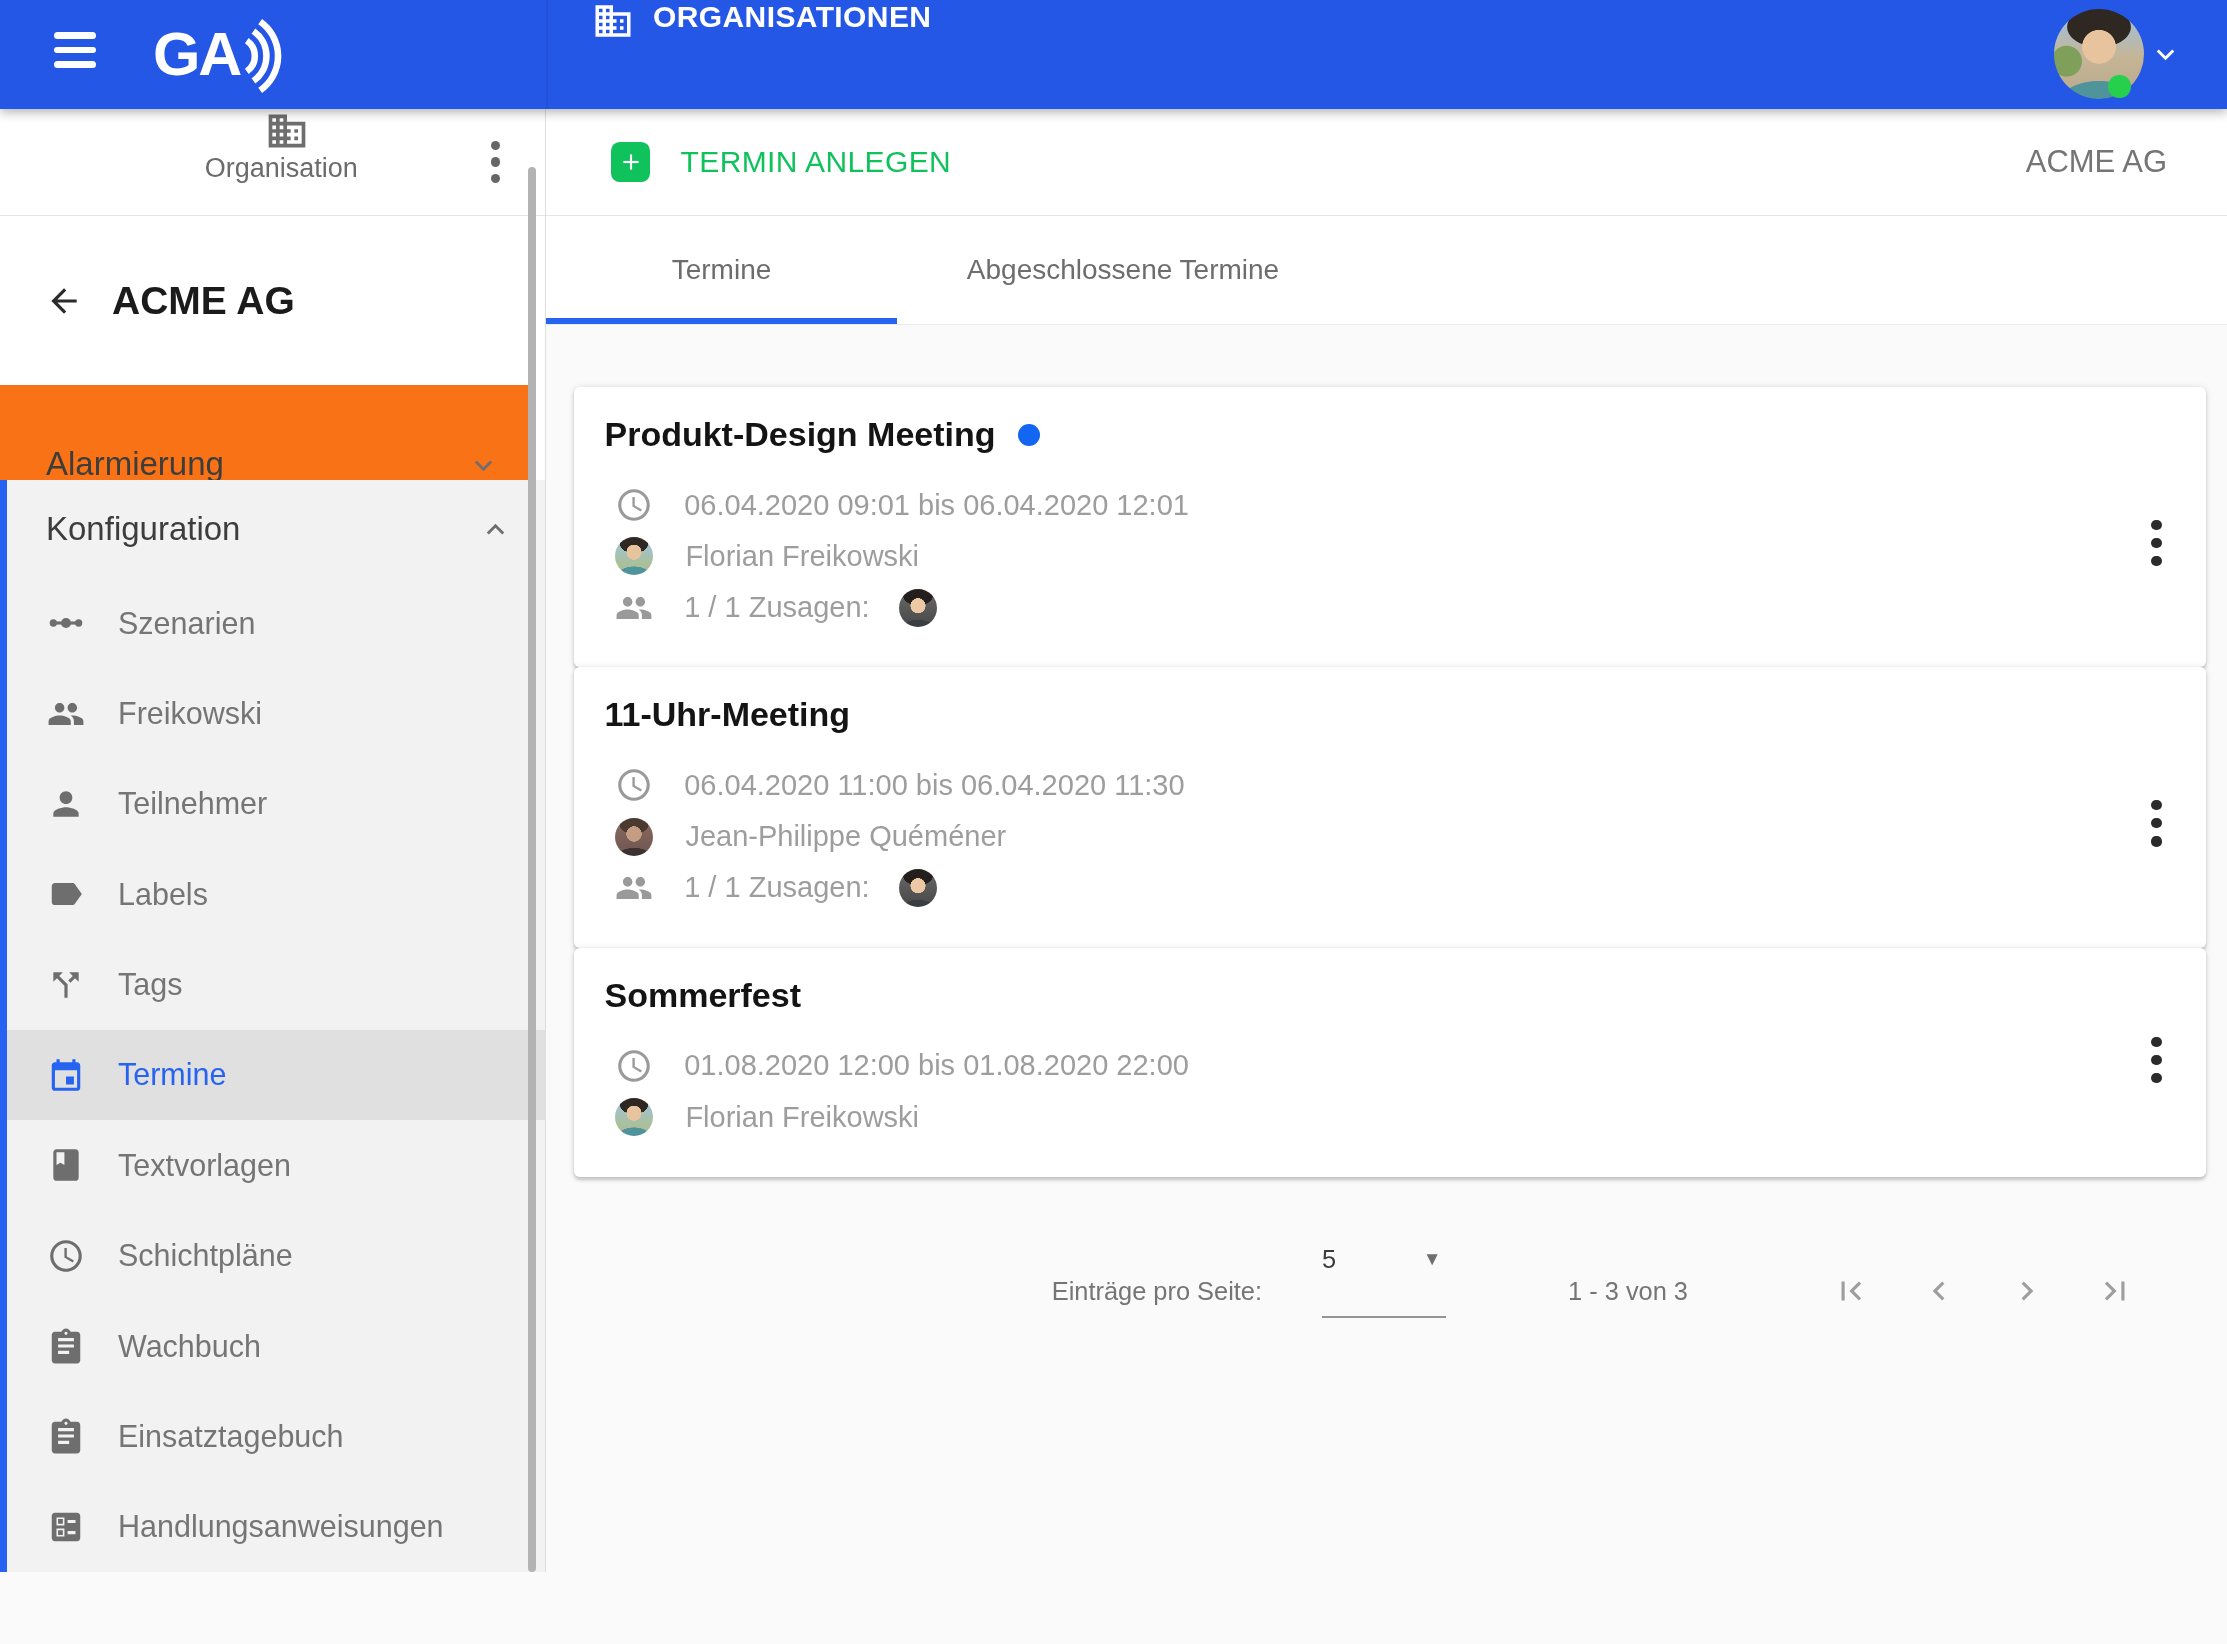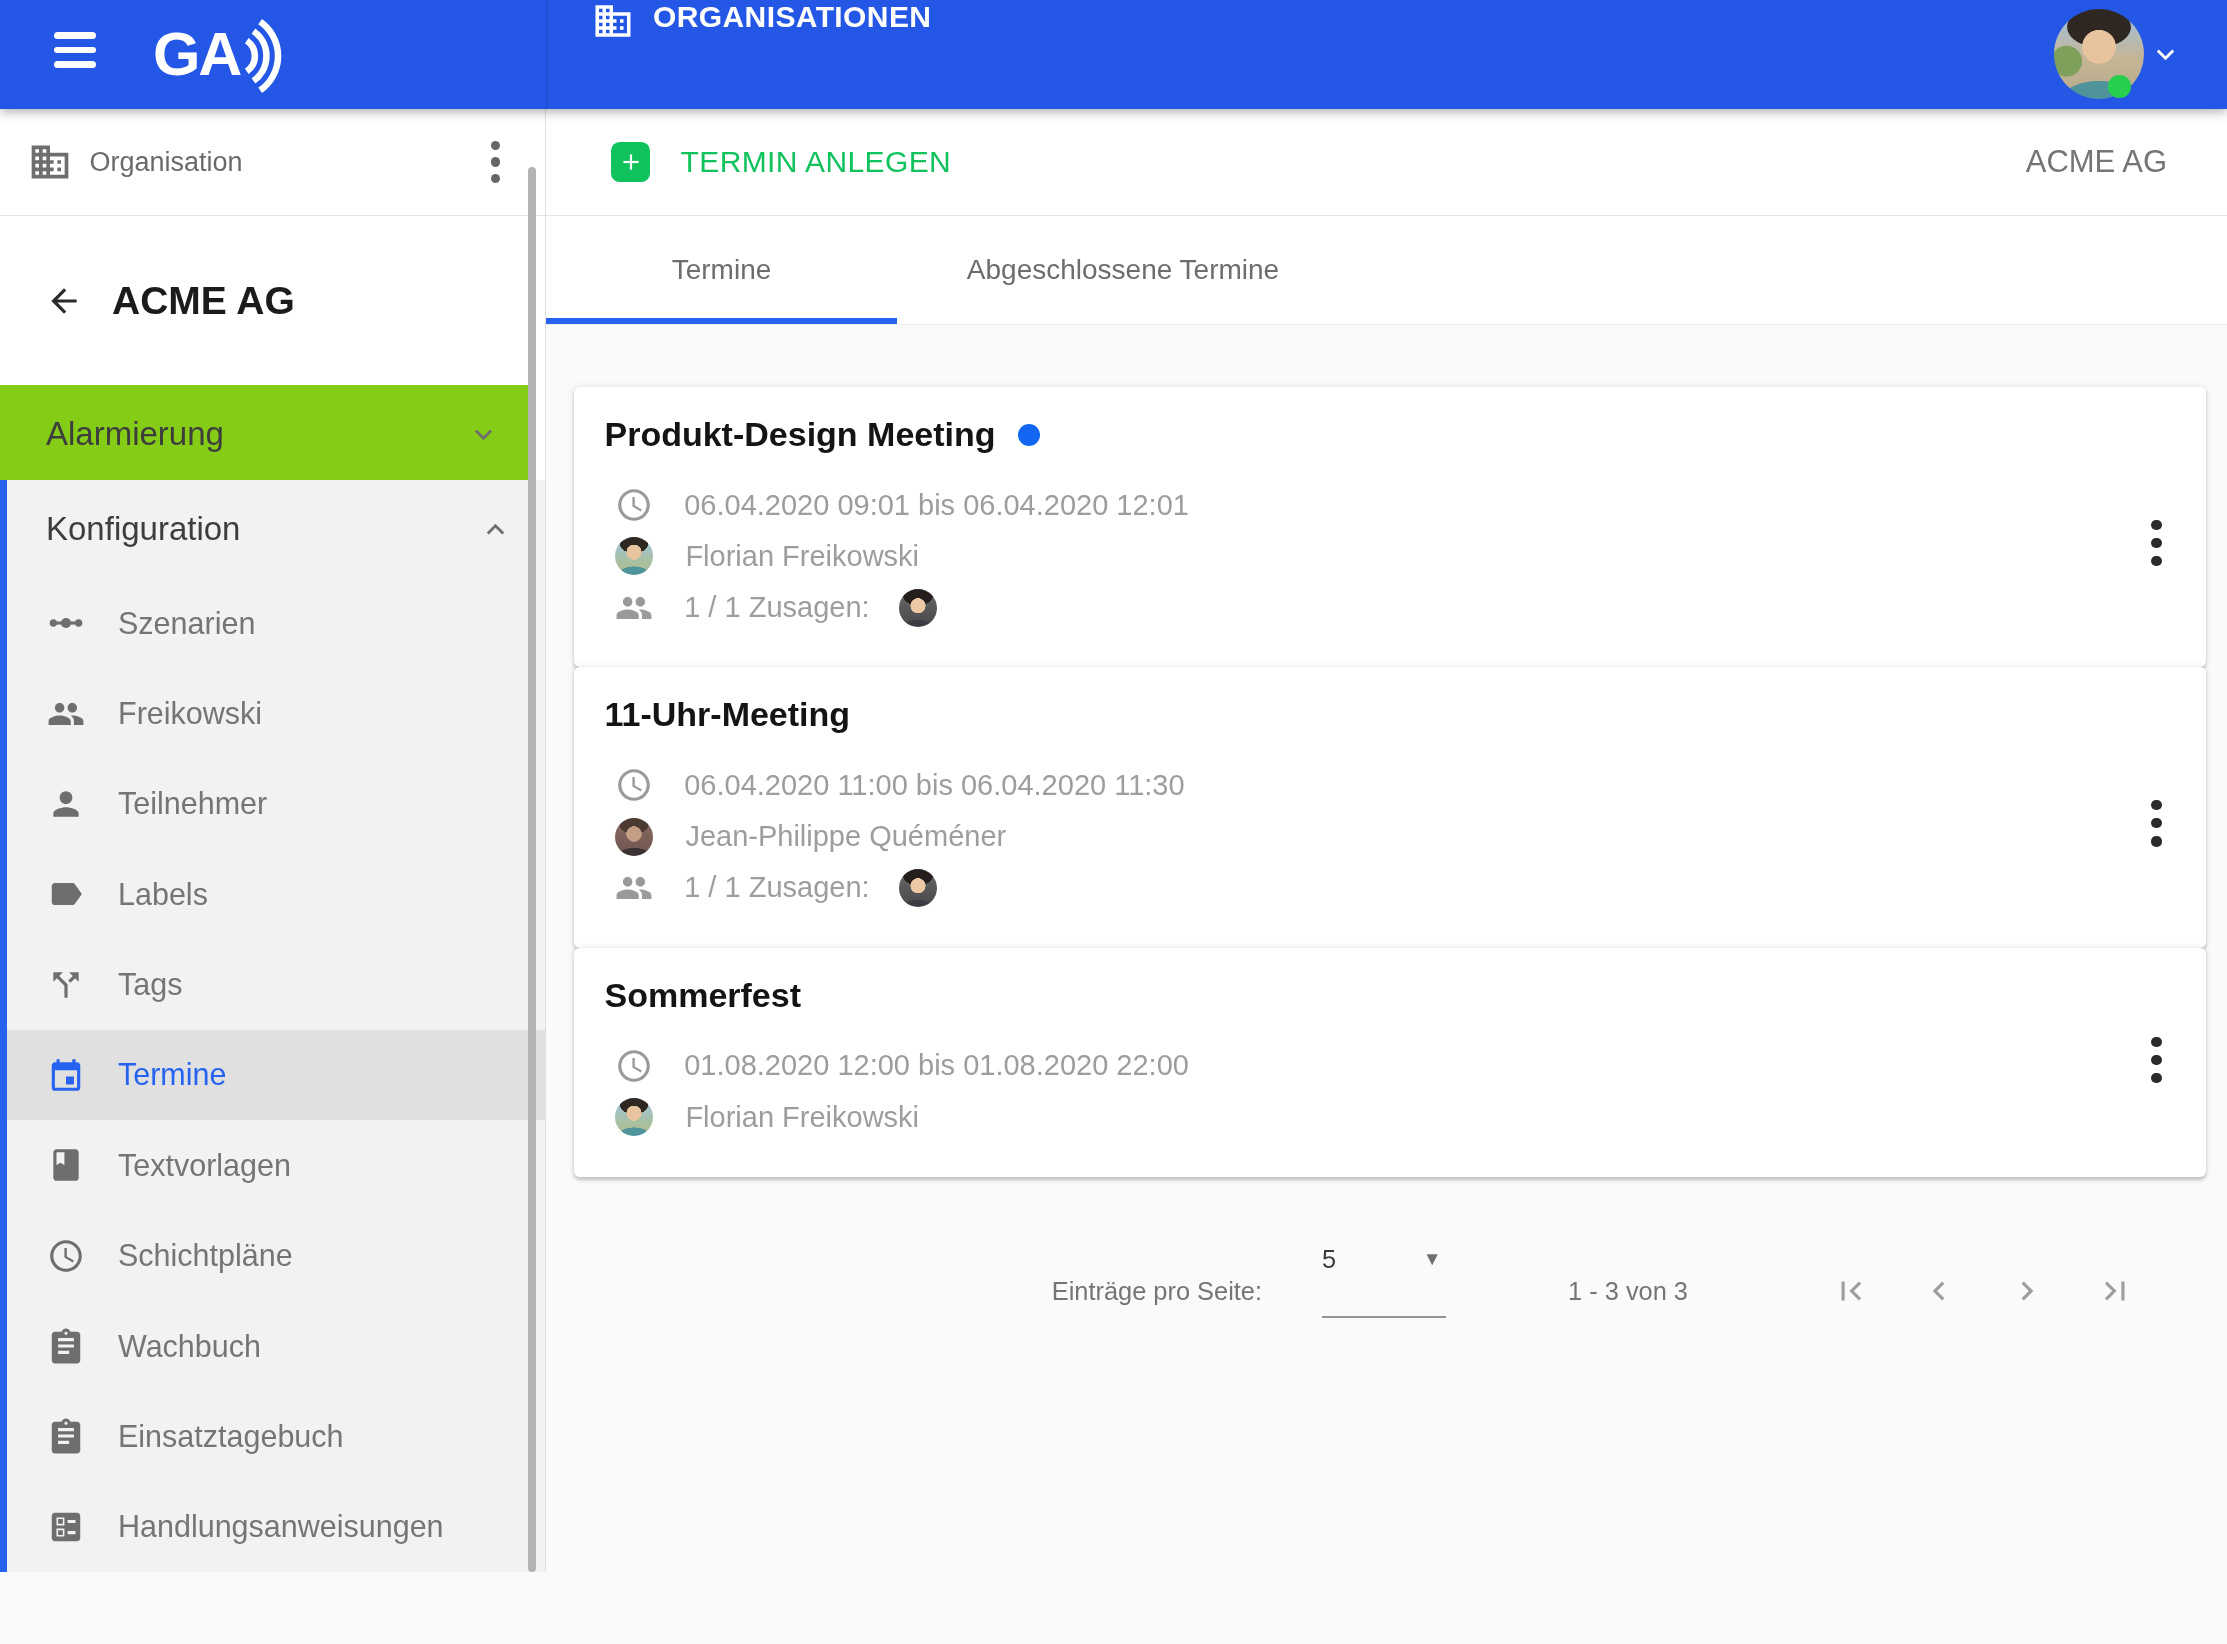--- a/index.html
+++ b/index.html
@@ -62,36 +62,36 @@
   }
 
   
   .sidebar {
     position:absolute; left:0; top:109px; width:546px; bottom:0;
     background:#fff; z-index:20; border-right:1.5px solid #dedede;
   }
   .org-row {
     position:absolute; left:0; top:0; right:0; height:107px;
     display:flex; align-items:center; border-bottom:1.5px solid #e4e4e4;
-    color:#6b6b6b; background:#fff;
+    color:#6b6b6b; background:#fff;flex-direction:column;
   }
   .org-row .org-icon { margin-left:28px; color:#6e6e6e; }
   .org-row .org-label { margin-left:17.4px; font-size:27px; }
   .org-kebab { position:absolute; right:35px; top:50%; transform:translateY(-50%); width:29px; height:58px;
     display:flex; flex-direction:column; align-items:center; justify-content:center; gap:7.3px; cursor:pointer; }
   .org-kebab i { width:9.4px; height:9.4px; border-radius:50%; background:#666; }
 
   .back-row { position:absolute; left:0; top:169px; height:45px; display:flex; align-items:center; cursor:pointer; }
   .back-row .back-icon { margin-left:45px; color:#2b2b2b; }
   .back-row .back-title { margin-left:29px; font-size:39px; font-weight:bold; color:#1b1b1b; }
 
   .group-row { display:flex; align-items:center; position:relative; cursor:pointer; }
   .group-label { margin-left:46px; font-size:33px; font-weight:500; color:#3d3d3d; }
   .group-chevron { position:absolute; right:32px; color:#6f6f6f; }
-  .alarm-row { position:absolute; left:0; right:12px; top:276px; height:98px; background:#84cc16; }
+  .alarm-row { position:absolute; left:0; right:12px; top:276px; height:98px; background:#f97316;align-items:flex-end; }
 
   .konfig-section { position:absolute; left:0; right:0; top:371px; bottom:0; background:#f2f2f2; }
   .konfig-section::before { content:""; position:absolute; left:0; top:0; bottom:0; width:7.3px; background:#2563f0; z-index:2; }
   .konfig-header { height:98px; }
   .nav-items { position:absolute; left:0; right:0; top:98px; bottom:0; display:flex; flex-direction:column; }
   .nav-item { flex:1 1 0; display:flex; align-items:center; cursor:pointer; }
   .nav-item .nav-icon { margin-left:46px; width:39px; display:flex; justify-content:center; color:#6e6e6e; }
   .nav-item .nav-label { margin-left:33px; font-size:30.5px; color:#757575; }
   .nav-item.selected { background:#e0e0e0; }
   .nav-item.selected .nav-icon { color:#2563f0; }

